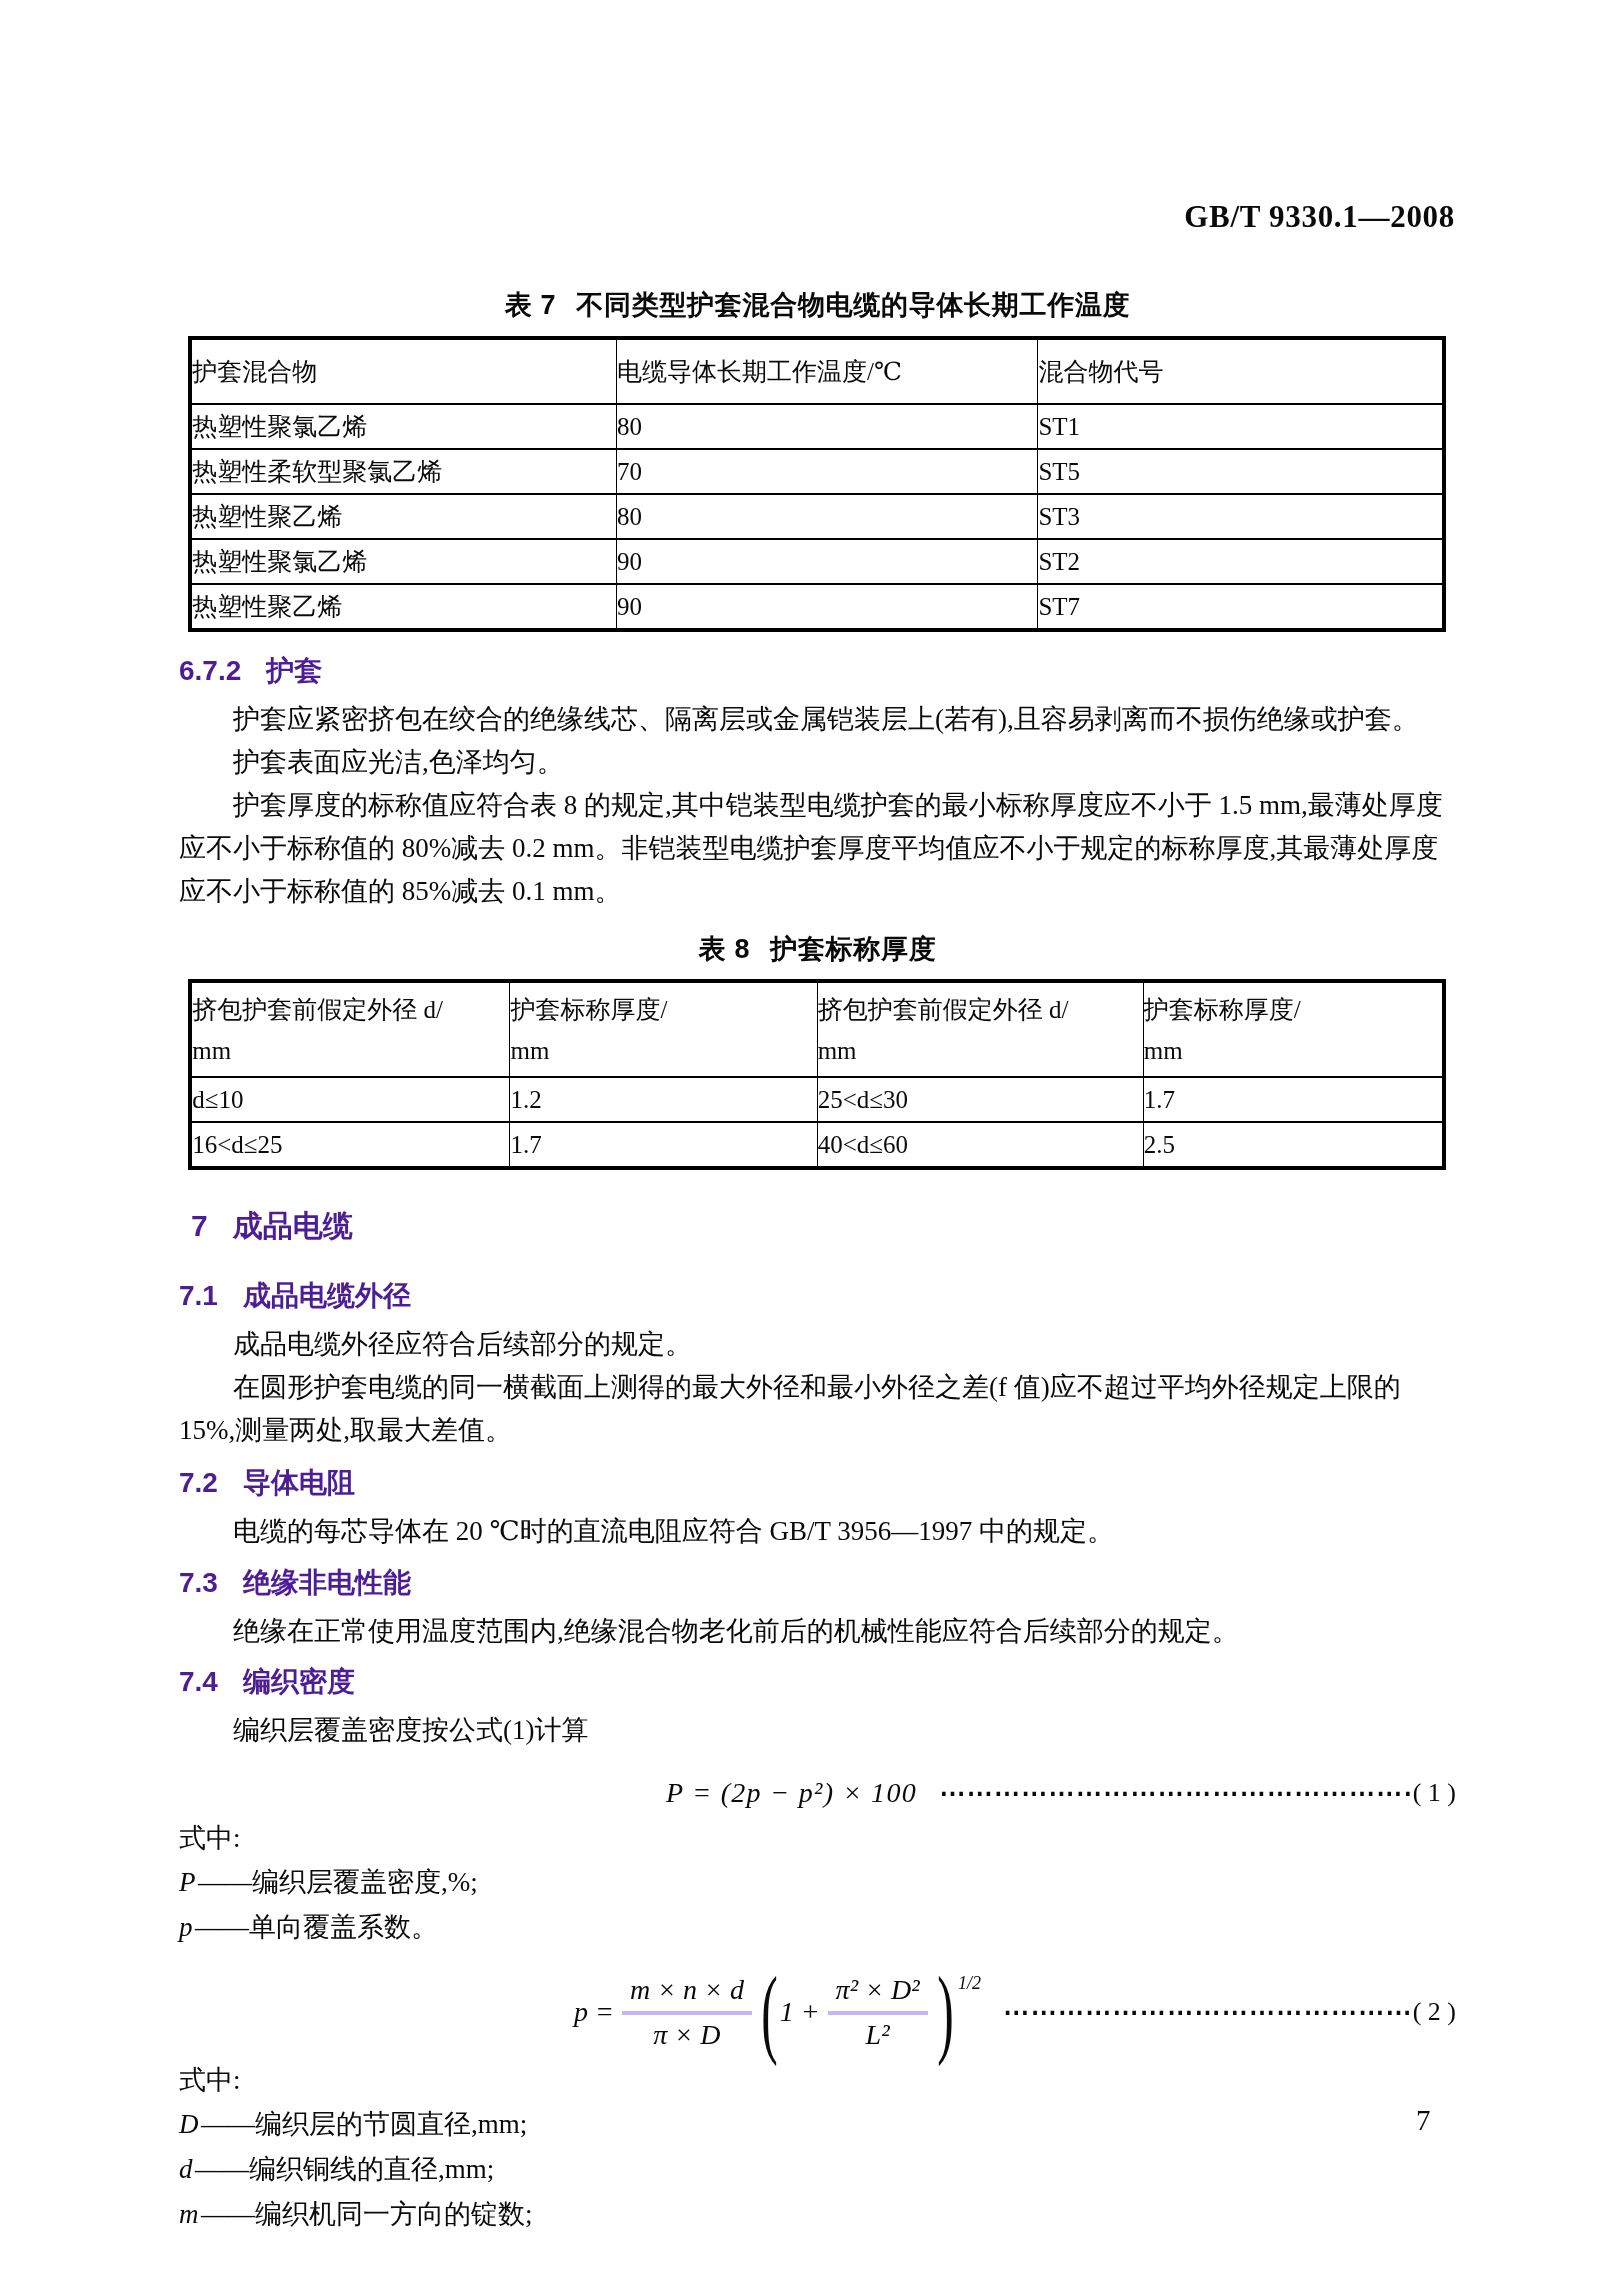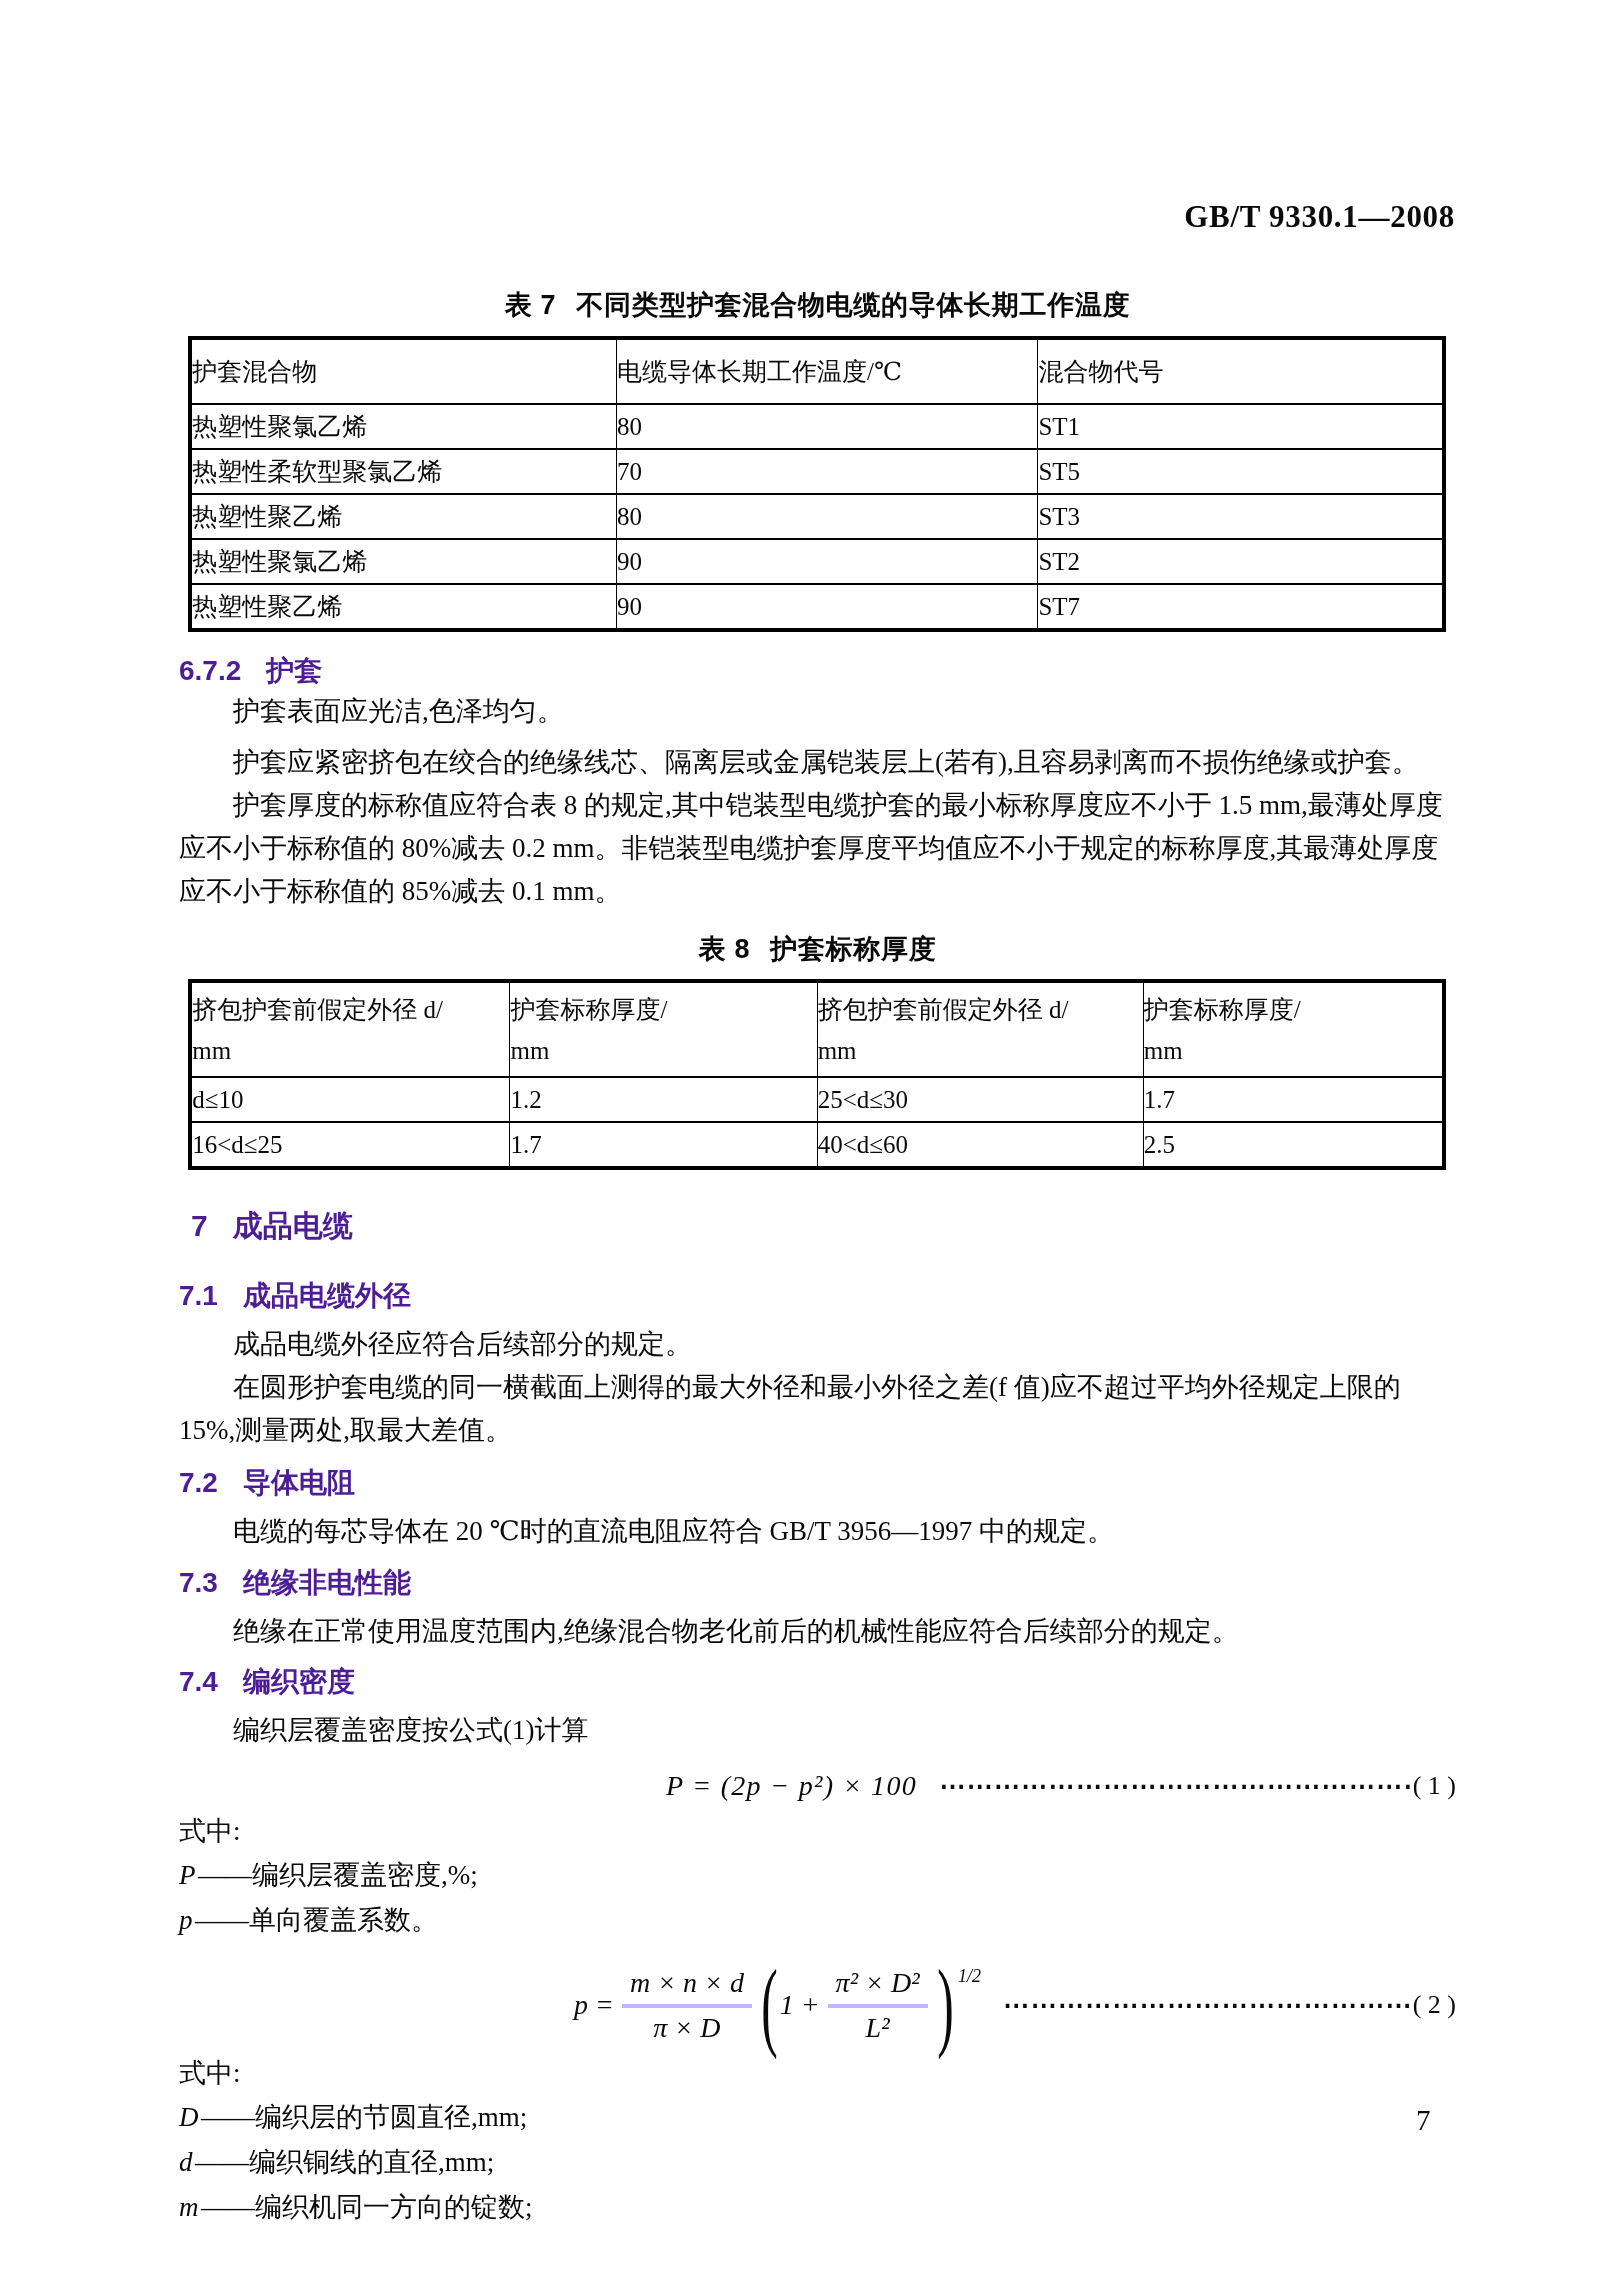--- a/index.html
+++ b/index.html
@@ -37,21 +37,21 @@
     font-family:"Liberation Sans","DejaVu Sans",sans-serif;font-weight:bold;color:#4c1d95;
   }
   .h-sec{margin-top:36px;font-size:30px;margin-left:12px;}
   .h-sub{margin-top:20px;font-size:28px;}
   .hnum{margin-right:25px;}
   .para{font-size:27px;line-height:43px;margin:0;text-indent:2em;}
   .p-first{margin-top:8px;}
   .wherelabel{font-size:27px;line-height:43px;margin-top:8px;}
   .defline{font-size:27px;line-height:45px;}
   .sym{font-style:italic;margin-right:2.6px;}
-  .formula-row{display:flex;align-items:center;margin-top:18px;font-size:28px;}
+  .formula-row{display:flex;align-items:center;margin-top:25px;font-size:28px;}
   .fspacer1{width:487px;flex:0 0 auto;}
   .fspacer2{width:395px;flex:0 0 auto;}
   .fexpr{font-style:italic;letter-spacing:1.3px;white-space:nowrap;}
   .fdots{
     flex:1 1 auto;overflow:hidden;white-space:nowrap;font-weight:bold;
     margin-left:22.4px;font-size:26px;letter-spacing:1.3px;
   }
   .flabel{flex:0 0 auto;font-size:26px;margin-left:1.3px;white-space:nowrap;}
   .f2{margin-top:22.4px;margin-bottom:4px;}
   .fexpr2{display:inline-flex;align-items:center;font-style:italic;white-space:nowrap;}
@@ -116,22 +116,22 @@
           <td>热塑性聚乙烯</td>
           <td>90</td>
           <td>ST7</td>
         </tr>
       </tbody>
     </table>
 
     <div class="h-sub">
       <span class="hnum">6.7.2</span><span>护套</span>
     </div>
+    <p class="para p-first">护套应紧密挤包在绞合的绝缘线芯、隔离层或金属铠装层上(若有),且容易剥离而不损伤绝缘或护套。</p>
     <p class="para">护套表面应光洁,色泽均匀。</p>
-    <p class="para p-first">护套应紧密挤包在绞合的绝缘线芯、隔离层或金属铠装层上(若有),且容易剥离而不损伤绝缘或护套。</p>
     <p class="para">护套厚度的标称值应符合表 8 的规定,其中铠装型电缆护套的最小标称厚度应不小于 1.5 mm,最薄处厚度应不小于标称值的 80%减去 0.2 mm。非铠装型电缆护套厚度平均值应不小于规定的标称厚度,其最薄处厚度应不小于标称值的 85%减去 0.1 mm。</p>
 
     <div class="tcaption" style="margin-top:18.4px;">
       <span>表 8</span><span class="cap-text">护套标称厚度</span>
     </div>
 
     <table class="t8">
       <colgroup>
           <col style="width:25.5%">
           <col style="width:24.5%">

